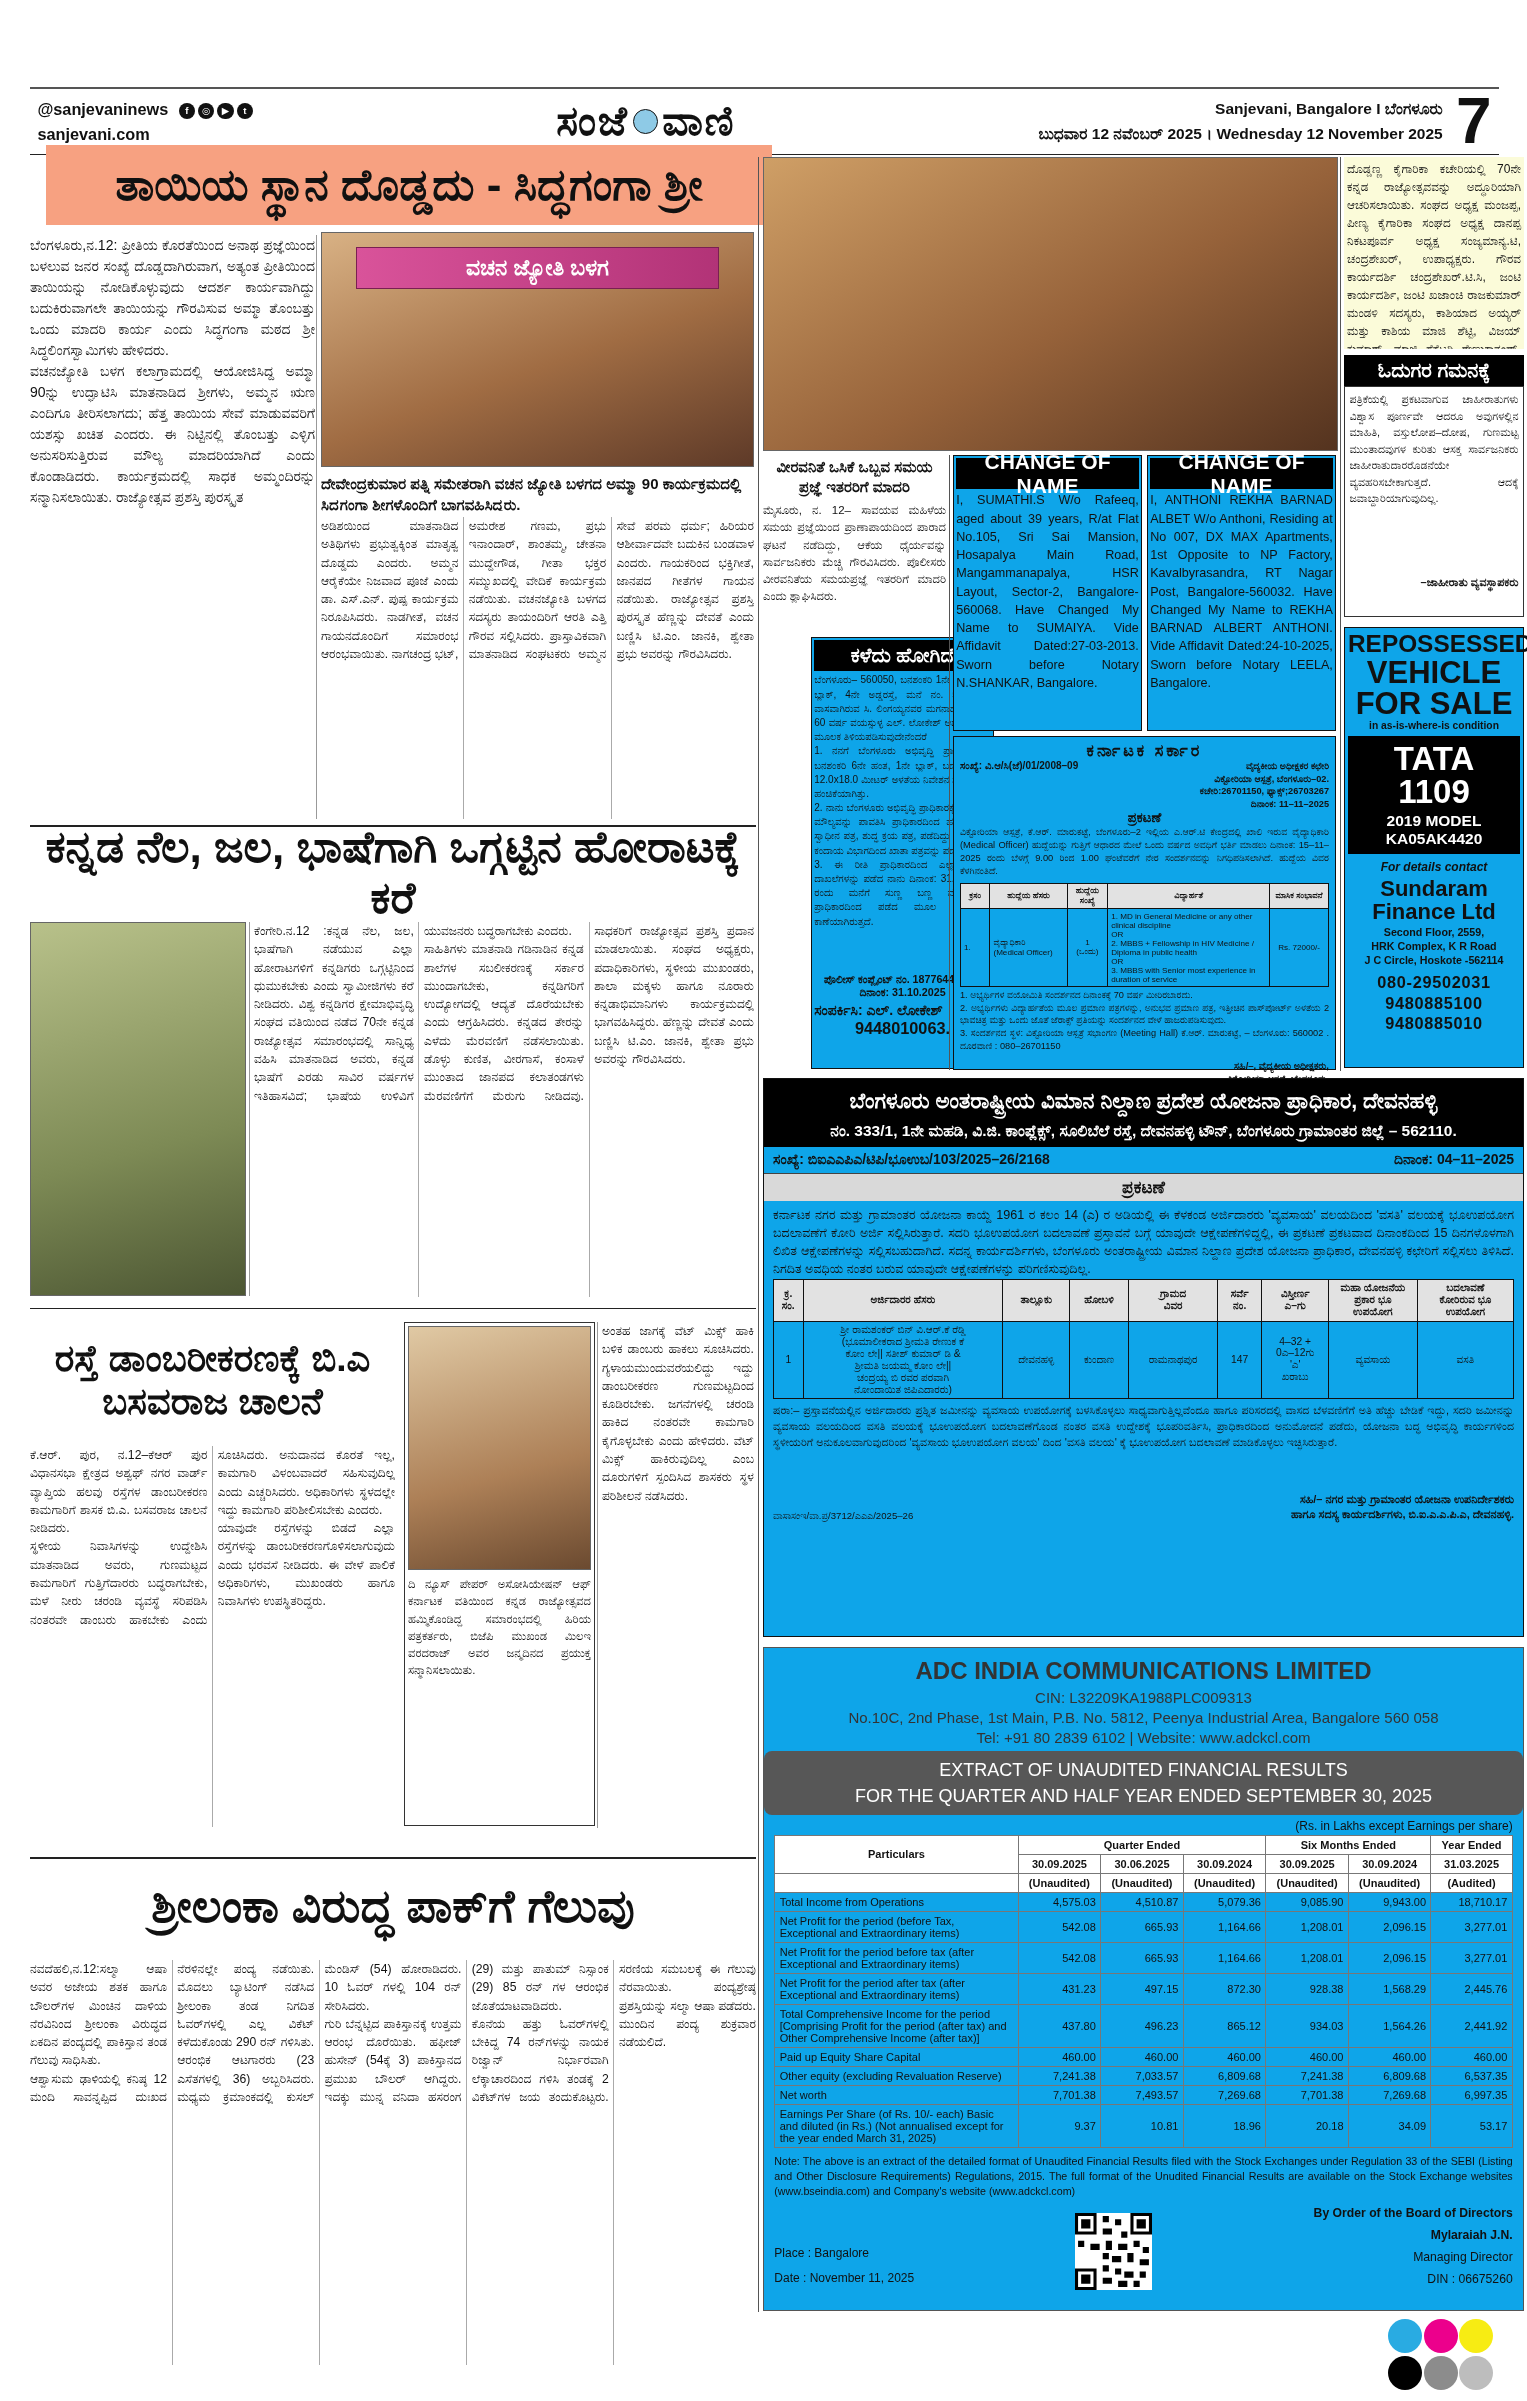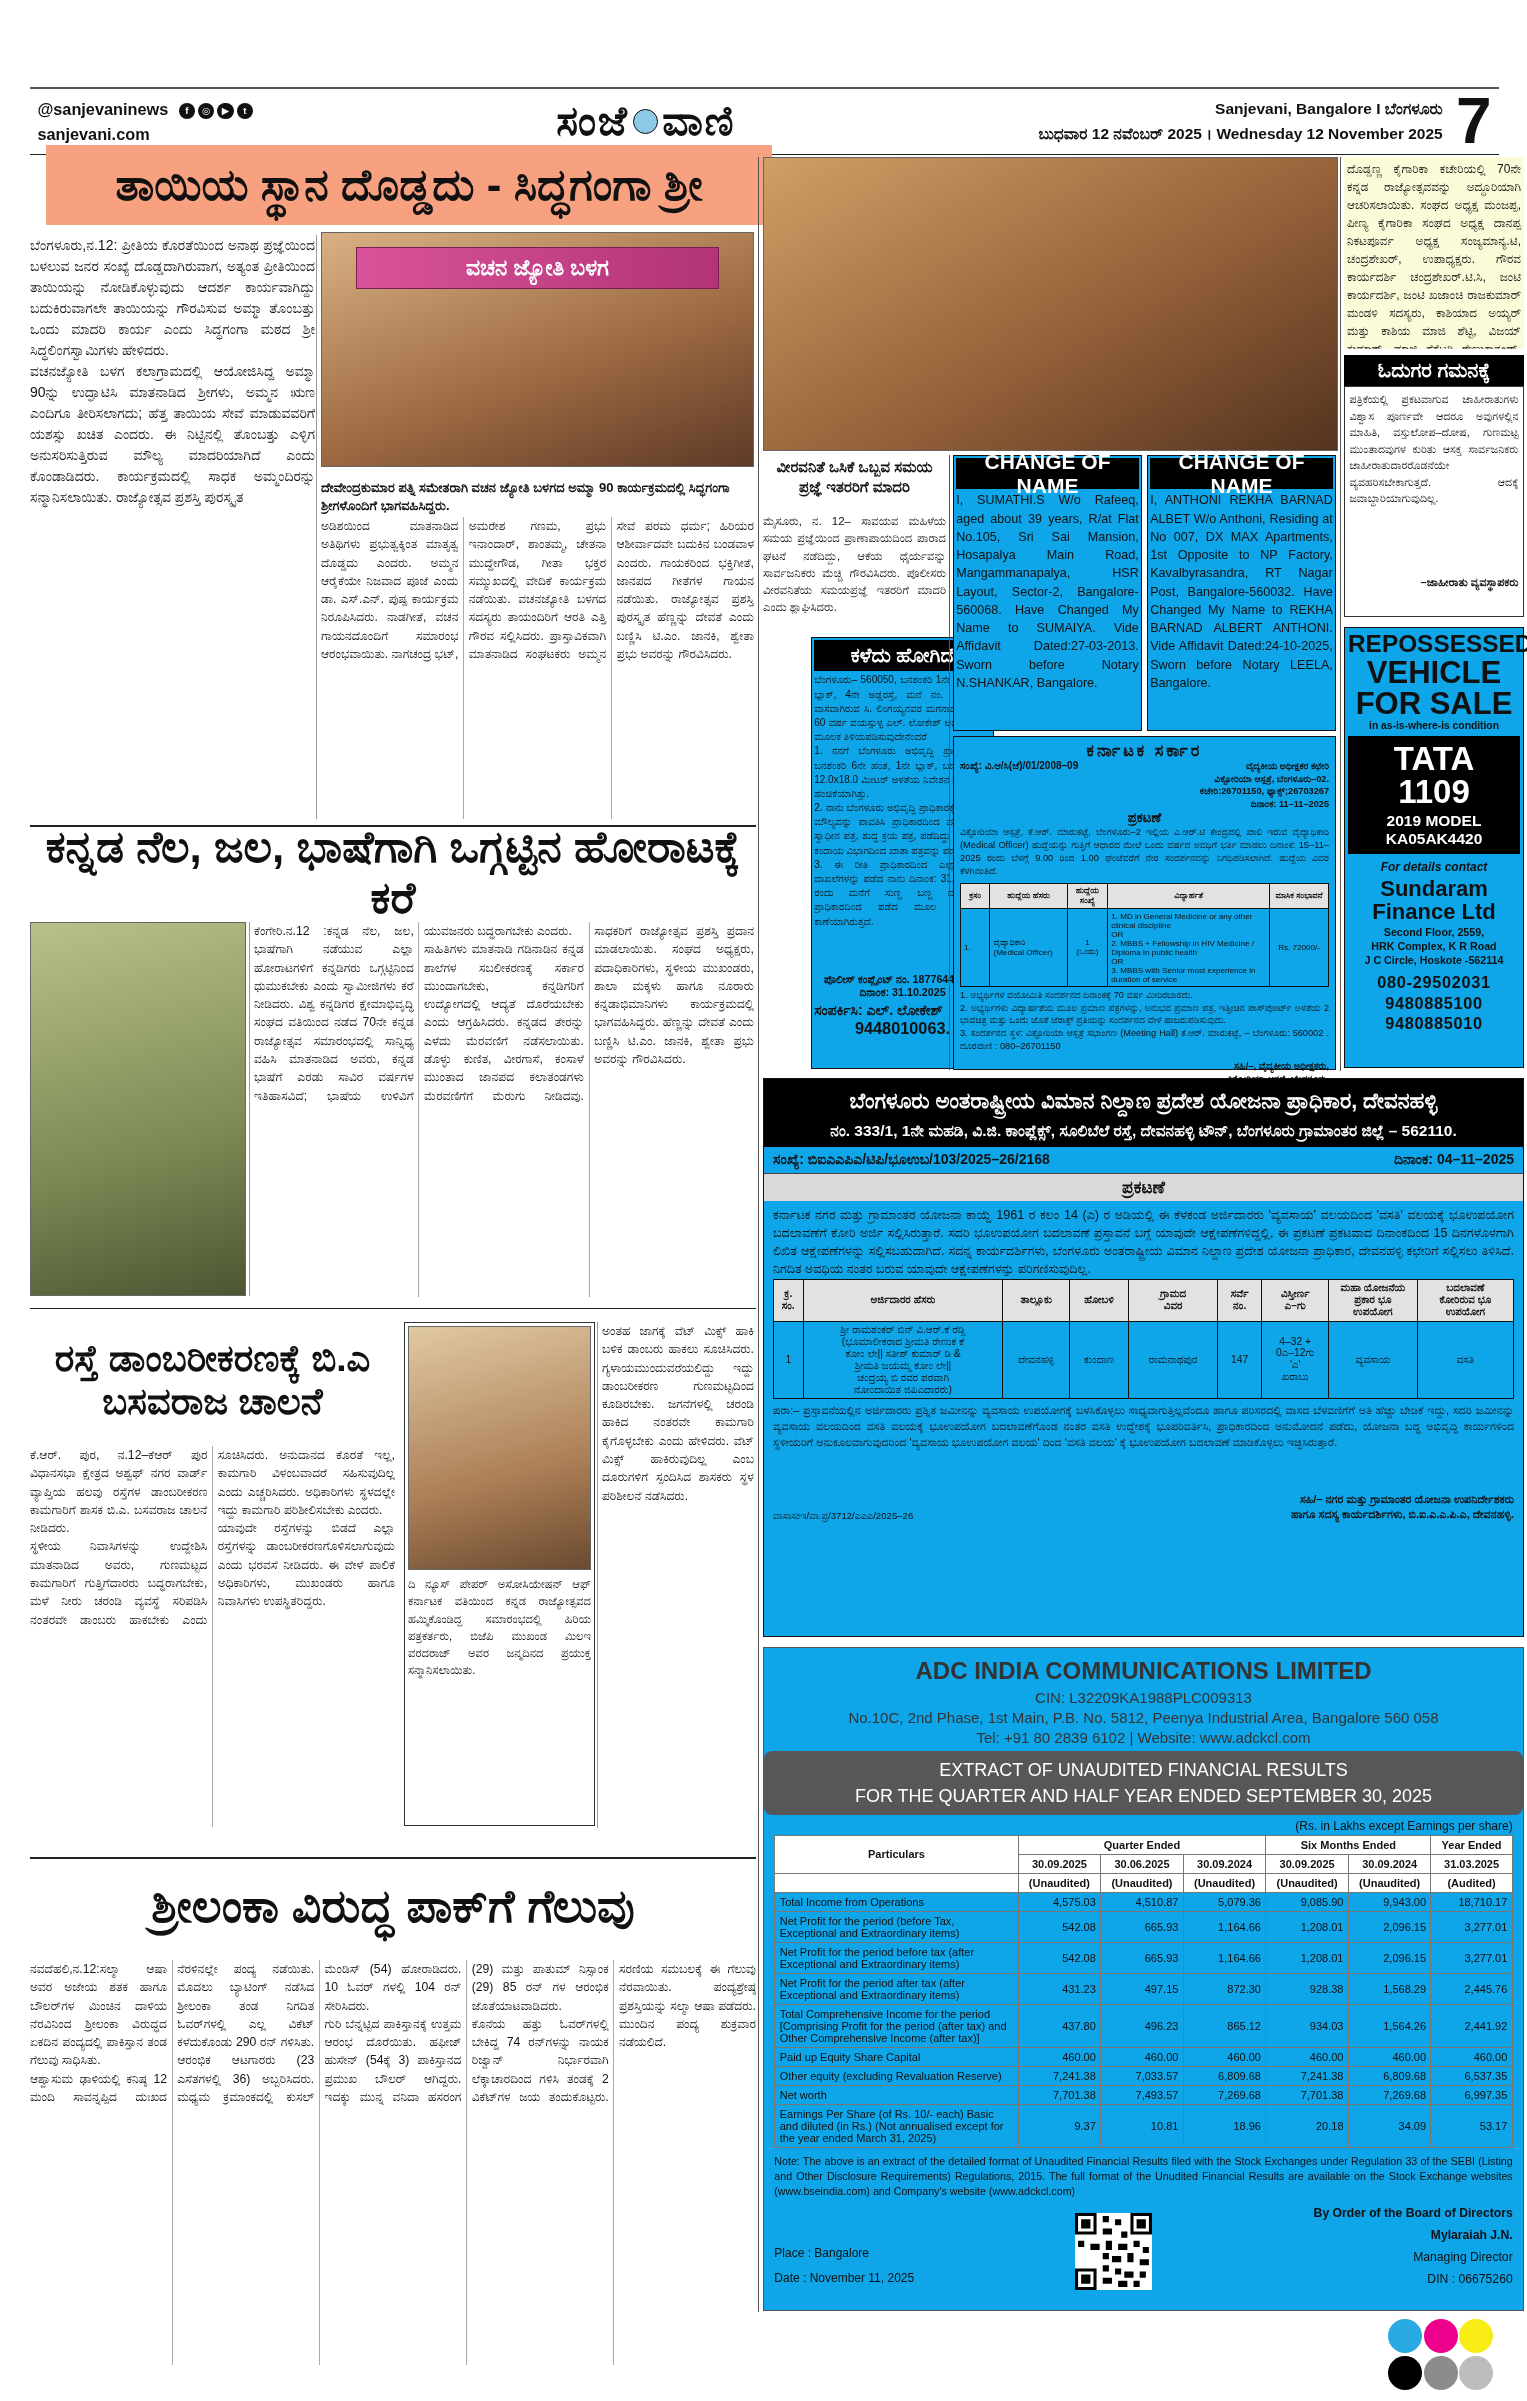--- a/index.html
+++ b/index.html
@@ -32,21 +32,21 @@
 
   
   .photo { position:absolute; border:0.7px solid #666; overflow:hidden; }
   .ph1 { background:linear-gradient(160deg,#d8b184 0%,#a06c43 55%,#5e3a28 100%); }
   .ph2 { background:linear-gradient(165deg,#b8c18a 0%,#7d8a55 60%,#4c5633 100%); }
   .ph3 { background:linear-gradient(150deg,#cf9f66 0%,#96623a 55%,#54331f 100%); }
   .ph4 { background:linear-gradient(165deg,#e0c9a4 0%,#ad8057 60%,#6b4a30 100%); }
   .banner { position:absolute; left:8%; top:6%; width:84%; height:18%; background:linear-gradient(90deg,#d9539a,#b23377);
             color:#fff; font-weight:bold; font-size:22px; display:flex; align-items:center; justify-content:center;
             border:1.5px solid #7a1f52; }
-  .caption { font-weight:bold; font-size:13px; line-height:1.4;margin-top:6px; }
+  .caption { font-weight:bold; font-size:15px; line-height:1.4; }
 
   
   .nbox { position:absolute; border:1.5px solid #111; background:#0ea5e9; }
   .nbar { background:#000; color:#fff; font-weight:bold; text-align:center; display:flex; align-items:center; justify-content:center; }
 
   .ad-phones div { font-size:16.3px; font-weight:bold; letter-spacing:0.7px; line-height:1.25; }
 
   
   table { border-collapse:collapse; width:100%; }
   .gtab th, .gtab td { border:0.7px solid #111; padding:2.2px 3px; vertical-align:middle; }
@@ -163,21 +163,21 @@
 J C Circle, Hoskote -562114</div>
     <div class="ad-phones" id="ad-phones" style="margin-top:4.4px;">
         <div>080-29502031</div>
         <div>9480885100</div>
         <div>9480885010</div>
       </div>
   </div>
 
   <div class="abs" style="left:763px;top:457px;width:183px;height:176px;overflow:hidden;">
     <div style="font-size:15px;font-weight:bold;text-align:center;line-height:1.3;">ವೀರವನಿತೆ ಒಸಿಕೆ ಒಬ್ಬವ ಸಮಯ ಪ್ರಜ್ಞೆ ಇತರರಿಗೆ ಮಾದರಿ</div>
-    <div class="kn" style="font-size:11.5px;margin-top:17px;height:118px;">ಮೈಸೂರು, ನ. 12– ಸಾವಯವ ಮಹಿಳೆಯ ಸಮಯ ಪ್ರಜ್ಞೆಯಿಂದ ಪ್ರಾಣಾಪಾಯದಿಂದ ಪಾರಾದ ಘಟನೆ ನಡೆದಿದ್ದು, ಆಕೆಯ ಧೈರ್ಯವನ್ನು ಸಾರ್ವಜನಿಕರು ಮೆಚ್ಚಿ ಗೌರವಿಸಿದರು. ಪೊಲೀಸರು ವೀರವನಿತೆಯ ಸಮಯಪ್ರಜ್ಞೆ ಇತರರಿಗೆ ಮಾದರಿ ಎಂದು ಶ್ಲಾಘಿಸಿದರು.</div>
+    <div class="kn" style="font-size:11.5px;margin-top:6px;height:118px;">ಮೈಸೂರು, ನ. 12– ಸಾವಯವ ಮಹಿಳೆಯ ಸಮಯ ಪ್ರಜ್ಞೆಯಿಂದ ಪ್ರಾಣಾಪಾಯದಿಂದ ಪಾರಾದ ಘಟನೆ ನಡೆದಿದ್ದು, ಆಕೆಯ ಧೈರ್ಯವನ್ನು ಸಾರ್ವಜನಿಕರು ಮೆಚ್ಚಿ ಗೌರವಿಸಿದರು. ಪೊಲೀಸರು ವೀರವನಿತೆಯ ಸಮಯಪ್ರಜ್ಞೆ ಇತರರಿಗೆ ಮಾದರಿ ಎಂದು ಶ್ಲಾಘಿಸಿದರು.</div>
   </div>
 
   <div class="nbox" style="left:763px;top:637px;width:183px;height:432px;padding:2.2px;margin-left:48px;">
     <div class="nbar" style="height:31px;font-size:20px;">ಕಳೆದು ಹೋಗಿದೆ</div>
     <div class="kn" style="font-size:10px;line-height:1.42;height:300px;margin-top:2.2px;">ಬೆಂಗಳೂರು– 560050, ಬನಶಂಕರಿ 1ನೇ ಹಂತ, 2ನೇ ಬ್ಲಾಕ್, 4ನೇ ಅಡ್ಡರಸ್ತೆ, ಮನೆ ನಂ. 587 ರಲ್ಲಿ ವಾಸವಾಗಿರುವ ಸಿ. ಲಿಂಗಯ್ಯನವರ ಮಗನಾದ ಸುಮಾರು 60 ವರ್ಷ ವಯಸ್ಸುಳ್ಳ ಎಲ್. ಲೋಕೇಶ್ ಆದ ನಾನು ಈ ಮೂಲಕ ತಿಳಿಯಪಡಿಸುವುದೇನೆಂದರೆ
  1. ನನಗೆ ಬೆಂಗಳೂರು ಅಭಿವೃದ್ಧಿ ಪ್ರಾಧಿಕಾರದಿಂದ ಬನಶಂಕರಿ 6ನೇ ಹಂತ, 1ನೇ ಬ್ಲಾಕ್, ಬಡಾವಣೆಯಲ್ಲಿ 12.0x18.0 ಮೀಟರ್ ಅಳತೆಯ ನಿವೇಶನ ಸಂಖ್ಯೆ 991 ಹಂಚಿಕೆಯಾಗಿತ್ತು.
  2. ನಾನು ಬೆಂಗಳೂರು ಅಭಿವೃದ್ಧಿ ಪ್ರಾಧಿಕಾರಕ್ಕೆ ನಿವೇಶನದ ಮೌಲ್ಯವನ್ನು ಪಾವತಿಸಿ ಪ್ರಾಧಿಕಾರದಿಂದ ಹಂಚಿಕೆ ಪತ್ರ, ಸ್ವಾಧೀನ ಪತ್ರ, ಶುದ್ಧ ಕ್ರಯ ಪತ್ರ, ಪಡೆದಿದ್ದು ಪ್ರಾಧಿಕಾರದ ಕಂದಾಯ ವಿಭಾಗದಿಂದ ಖಾತಾ ಪತ್ರವನ್ನು ಪಡೆದಿದ್ದೆ.
  3. ಈ ರೀತಿ ಪ್ರಾಧಿಕಾರದಿಂದ ಎಲ್ಲಾ ಮೂಲ ದಾಖಲೆಗಳನ್ನು ಪಡೆದ ನಾನು ದಿನಾಂಕ: 31.10.2025 ರಂದು ಮನೆಗೆ ಸುಣ್ಣ ಬಣ್ಣ ಮಾಡಿಸುವಾಗ ಪ್ರಾಧಿಕಾರದಿಂದ ಪಡೆದ ಮೂಲ ದಾಖಲೆಗಳು ಕಾಣೆಯಾಗಿರುತ್ತದೆ.</div>
     <div style="font-size:10.7px;font-weight:bold;text-align:center;white-space:pre-line;">ಪೊಲೀಸ್ ಕಂಪ್ಲೈಂಟ್ ನಂ. 1877644/2025
 ದಿನಾಂಕ: 31.10.2025</div>

